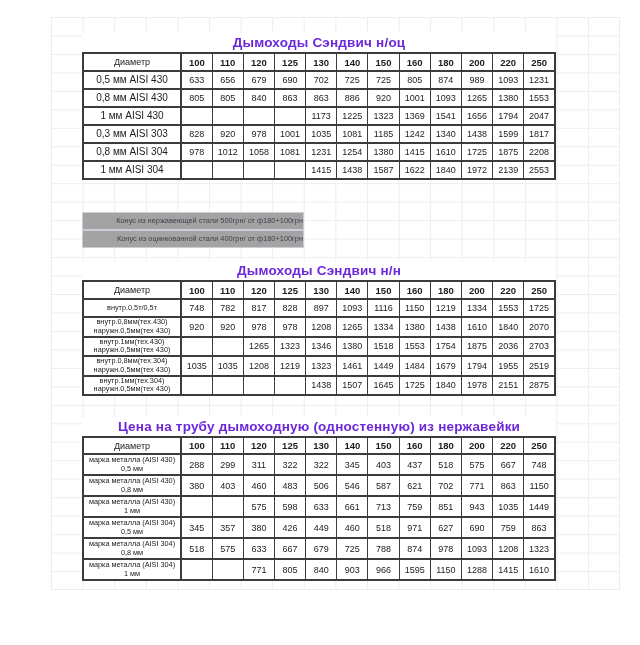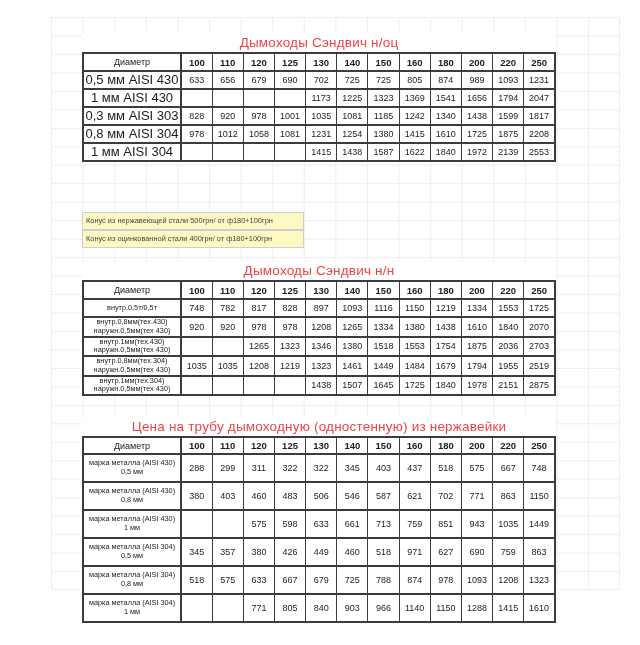--- a/index.html
+++ b/index.html
@@ -12,55 +12,55 @@
     position:absolute; left:51px; top:17px; width:569px; height:573px;
     background-image:
       linear-gradient(to right, #ececf3 1px, transparent 1px),
       linear-gradient(to bottom, #ececf3 1px, transparent 1px);
     background-size:31.6px 18.48px;
     border-right:1px solid #ececf3; border-bottom:1px solid #ececf3;
   }
   .tbl-section { position:absolute; left:82px; width:474px; }
   .tbl-title {
     height:19px; line-height:19px; text-align:center; background:#ffffff;
-    font-size:13.5px; font-weight:normal; color:#ef4444; letter-spacing:0.2px;
+    font-size:13.5px; font-weight:bold; color:#6d28d9; letter-spacing:0.2px;
     white-space:nowrap;
   }
   table {
     width:474px; border-collapse:collapse; table-layout:fixed;
     background:#ffffff; border:2px solid #3c3c3c;
   }
   col.c-label { width:98px; }
   th, td {
     border:1px solid #3c3c3c; border-bottom-width:2px;
     text-align:center; vertical-align:middle; overflow:hidden;
     background:#ffffff; padding:0 1px;
   }
   th { font-size:9.5px; font-weight:bold; }
   th.lbl-h { font-weight:normal; font-size:9px; border-right-width:2px; }
   td { font-size:9px; font-weight:normal; }
   td.row-label { border-right-width:2px; white-space:pre-line; line-height:1.2; }
   
   .t-0 thead tr { height:18px; }
   .t-0 tbody tr { height:18px; }
-  .t-0 td.row-label { font-size:13px; }
+  .t-0 td.row-label { font-size:10px; }
   
   .t-1 thead tr { height:18px; }
   .t-1 tbody tr { height:14px; }
   .t-1 tbody tr:first-child { height:18px; }
   .t-1 td.row-label { font-size:7.3px; }
   
   .t-2 thead tr { height:17px; }
-  .t-2 tbody tr { height:28px; }
+  .t-2 tbody tr { height:21px; }
   .t-2 td.row-label { font-size:7.3px; }
   .note {
     position:absolute; left:82px; width:222px; height:18px;
-    background:#fef9c3; border:1px solid #cdcdd8;
+    background:#a3a3a3; border:1px solid #cdcdd8;
     font-size:7.4px; line-height:16px; color:#3f3f4a;
-    padding-left:3px; white-space:nowrap; overflow:hidden;
+    padding-left:3px; white-space:nowrap; overflow:hidden;text-align:right;
   }
 </style>
 </head>
 <body>
 
 <div class="page">
 
   <div class="grid-bg"></div>
 
   <section class="tbl-section" style="top:33px">
@@ -94,20 +94,35 @@
             <td>679</td>
             <td>690</td>
             <td>702</td>
             <td>725</td>
             <td>725</td>
             <td>805</td>
             <td>874</td>
             <td>989</td>
             <td>1093</td>
             <td>1231</td>
+          </tr>
+          <tr>
+            <td class="row-label">0,8 мм AISI 430</td>
+            <td>805</td>
+            <td>805</td>
+            <td>840</td>
+            <td>863</td>
+            <td>863</td>
+            <td>886</td>
+            <td>920</td>
+            <td>1001</td>
+            <td>1093</td>
+            <td>1265</td>
+            <td>1380</td>
+            <td>1553</td>
           </tr>
           <tr>
             <td class="row-label">1 мм AISI 430</td>
             <td></td>
             <td></td>
             <td></td>
             <td></td>
             <td>1173</td>
             <td>1225</td>
             <td>1323</td>
@@ -383,21 +398,21 @@
           <tr>
             <td class="row-label">марка металла (AISI 304)
 1 мм</td>
             <td></td>
             <td></td>
             <td>771</td>
             <td>805</td>
             <td>840</td>
             <td>903</td>
             <td>966</td>
-            <td>1140</td>
+            <td>1595</td>
             <td>1150</td>
             <td>1288</td>
             <td>1415</td>
             <td>1610</td>
           </tr>
         </tbody>
     </table>
   </section>
 
 </div>

